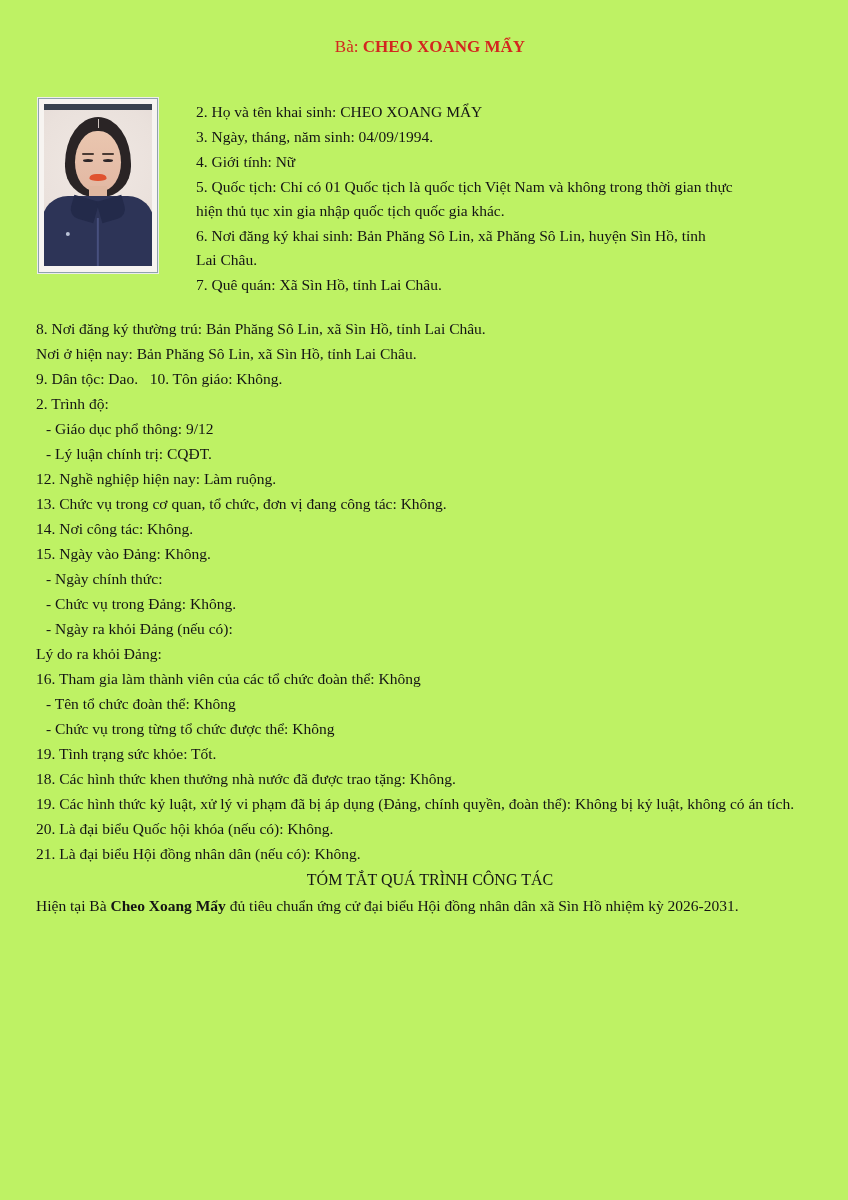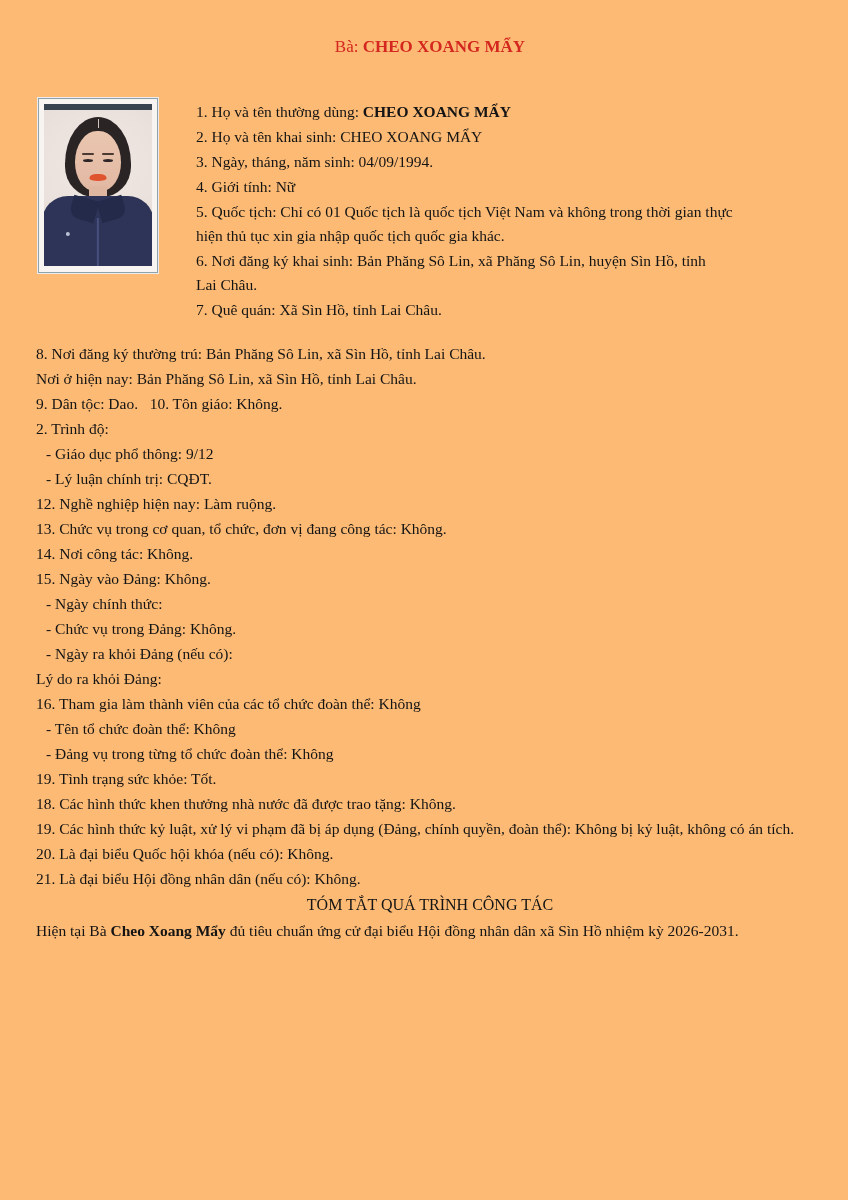--- a/index.html
+++ b/index.html
@@ -1,21 +1,21 @@
 <!DOCTYPE html>
 <html><head>
 <meta charset="utf-8">
 <style>
   * { margin:0; padding:0; box-sizing:border-box; }
   html, body { background:#ffffff; }
   .page {
     position:relative;
     width:848px; height:1200px;
     margin:0 auto;
-    background:#fdba74;
+    background:#bef264;
     font-family:"Liberation Serif","DejaVu Serif",serif;
     font-size:15.5px;
     color:#141414;
     padding:36px 24px 0 36px;
     overflow:hidden;
   }
   .doc-title {
     text-align:center;
     font-size:17px;
     line-height:22px;
@@ -115,21 +115,20 @@
             <div class="collar l"></div>
             <div class="collar r"></div>
             <div class="zipper"></div>
             <div class="logo-dot"></div>
           </div>
         </div>
       </div>
     </div>
 
     <div class="items-col">
-      <p><span>1. Họ và tên thường dùng: </span><b>CHEO XOANG MẨY</b></p>
       <p>2. Họ và tên khai sinh: CHEO XOANG MẨY</p>
       <p>3. Ngày, tháng, năm sinh: 04/09/1994.</p>
       <p>4. Giới tính: Nữ</p>
       <p>5. Quốc tịch: Chỉ có 01 Quốc tịch là quốc tịch Việt Nam và không trong thời gian thực
 hiện thủ tục xin gia nhập quốc tịch quốc gia khác.</p>
       <p>6. Nơi đăng ký khai sinh: Bản Phăng Sô Lin, xã Phăng Sô Lin, huyện Sìn Hồ, tỉnh
 Lai Châu.</p>
       <p>7. Quê quán: Xã Sìn Hồ, tỉnh Lai Châu.</p>
     </div>
   </div>
@@ -144,21 +143,21 @@
     <p>12. Nghề nghiệp hiện nay: Làm ruộng.</p>
     <p>13. Chức vụ trong cơ quan, tổ chức, đơn vị đang công tác: Không.</p>
     <p>14. Nơi công tác: Không.</p>
     <p>15. Ngày vào Đảng: Không.</p>
     <p class="ind">- Ngày chính thức:</p>
     <p class="ind">- Chức vụ trong Đảng: Không.</p>
     <p class="ind">- Ngày ra khỏi Đảng (nếu có):</p>
     <p>Lý do ra khỏi Đảng:</p>
     <p>16. Tham gia làm thành viên của các tổ chức đoàn thể: Không</p>
     <p class="ind">- Tên tổ chức đoàn thể: Không</p>
-    <p class="ind">- Đảng vụ trong từng tổ chức đoàn thể: Không</p>
+    <p class="ind">- Chức vụ trong từng tổ chức được thể: Không</p>
     <p>19. Tình trạng sức khỏe: Tốt.</p>
     <p>18. Các hình thức khen thưởng nhà nước đã được trao tặng: Không.</p>
     <p>19. Các hình thức kỷ luật, xử lý vi phạm đã bị áp dụng (Đảng, chính quyền, đoàn thể): Không bị kỷ luật, không có án tích.</p>
     <p>20. Là đại biểu Quốc hội khóa (nếu có): Không.</p>
     <p>21. Là đại biểu Hội đồng nhân dân (nếu có): Không.</p>
   </div>
 
   <h2 class="summary-heading">TÓM TẮT QUÁ TRÌNH CÔNG TÁC</h2>
 
   <p class="summary-par"><span>Hiện tại Bà </span><b>Cheo Xoang Mẩy</b><span> đủ tiêu chuẩn ứng cử đại biểu Hội đồng nhân dân xã Sìn Hồ nhiệm kỳ 2026-2031.</span></p>

